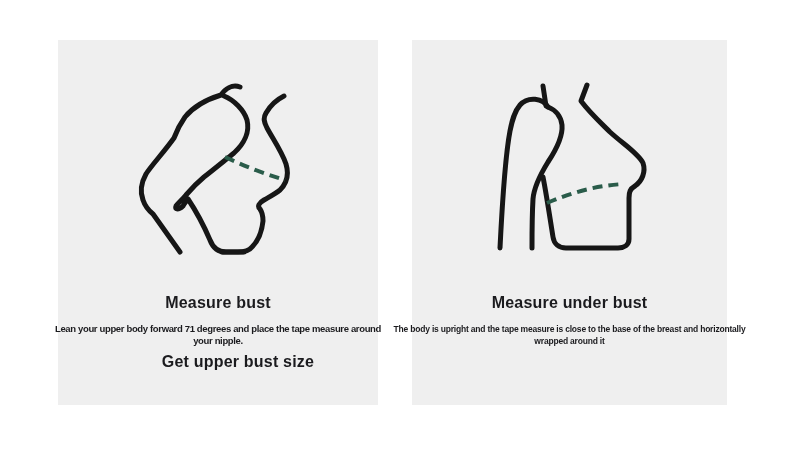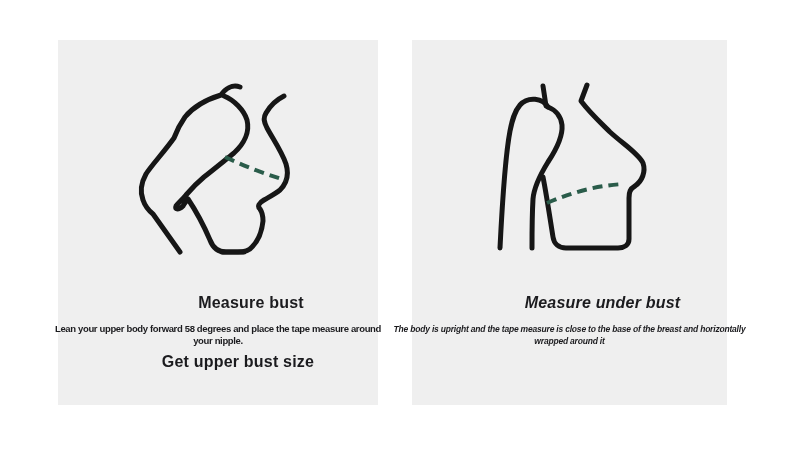--- a/index.html
+++ b/index.html
@@ -17,21 +17,21 @@
     position:relative;
     overflow:hidden;
   }
   .panel{
     position:absolute;
     top:40px;
     height:365px;
     background:var(--panel-bg);
   }
   .panel--left{left:58px;width:320px;}
-  .panel--right{left:412px;width:315px;font-style:italic;}
+  .panel--right{left:412px;width:315px;}
   .figure{
     position:absolute;top:0;left:0;
     display:block;
   }
   .figure path{
     fill:none;
     stroke:var(--line);
     stroke-width:5;
     stroke-linecap:round;
     stroke-linejoin:round;
@@ -43,21 +43,20 @@
     stroke-dasharray:10 6;
   }
   .panel-title{
     position:absolute;top:254px;left:0;
     width:100%;
     margin:0;
     text-align:center;
     font-size:16px;font-weight:700;
     letter-spacing:.2px;
     color:var(--text);
-    padding-left:33px;
   }
   .panel-desc{
     position:absolute;top:283px;left:50%;
     transform:translateX(-50%);
     margin:0;
     text-align:center;
     font-weight:700;
     color:var(--text);
   }
   .panel--left .panel-desc{
@@ -89,21 +88,21 @@
 
     <path d="M 182,47 C 174,44 167,49 163,55 C 150,59 136,66 127,77 C 122,84 119,90 116,98 C 106,112 93,126 88,134 C 83,143 82,152 85,160 C 87,166 90,170 95,174 L 122,212"></path>
 
     <path d="M 166,56 C 176,60 186,70 189,80 C 192,92 186,104 176,113 C 166,121 155,130 146,137 C 140,142 134,148 128,155 C 124,160 120,163 118,166 C 116,170 121,170 125,166 C 127,163 128,161 130,159 C 136,168 146,186 152,200 C 155,208 160,212 168,212 L 186,212"></path>
 
     <path d="M 226,56 C 218,60 212,66 208,73 C 205,78 206,82 209,88 C 215,99 224,112 228,124 C 231,134 229,143 222,150 C 217,154 211,157 206,160 C 201,163 199,166 202,169 C 204,172 205,176 205,181 C 204,191 200,201 194,207 C 191,211 186,212 180,212 L 164,212"></path>
 
     <path class="tape" d="M 167,117 Q 197,131 227,140"></path>
   </svg>
   <h2 class="panel-title">Measure bust</h2>
-  <p class="panel-desc">Lean your upper body forward 58 degrees and place the tape measure around your nipple.</p>
+  <p class="panel-desc">Lean your upper body forward 71 degrees and place the tape measure around your nipple.</p>
   <p class="panel-result">Get upper bust size</p>
 </div>
 
 <div class="panel panel--right">
   <svg class="figure" width="315" height="250" viewBox="0 0 315 250" aria-hidden="true">
 
     <path d="M 131,46 L 134,66"></path>
 
     <path d="M 136,67 C 131,58 116,56 108,65 C 102,72 100,81 98,91 C 94,112 90,168 88,208"></path>
 

